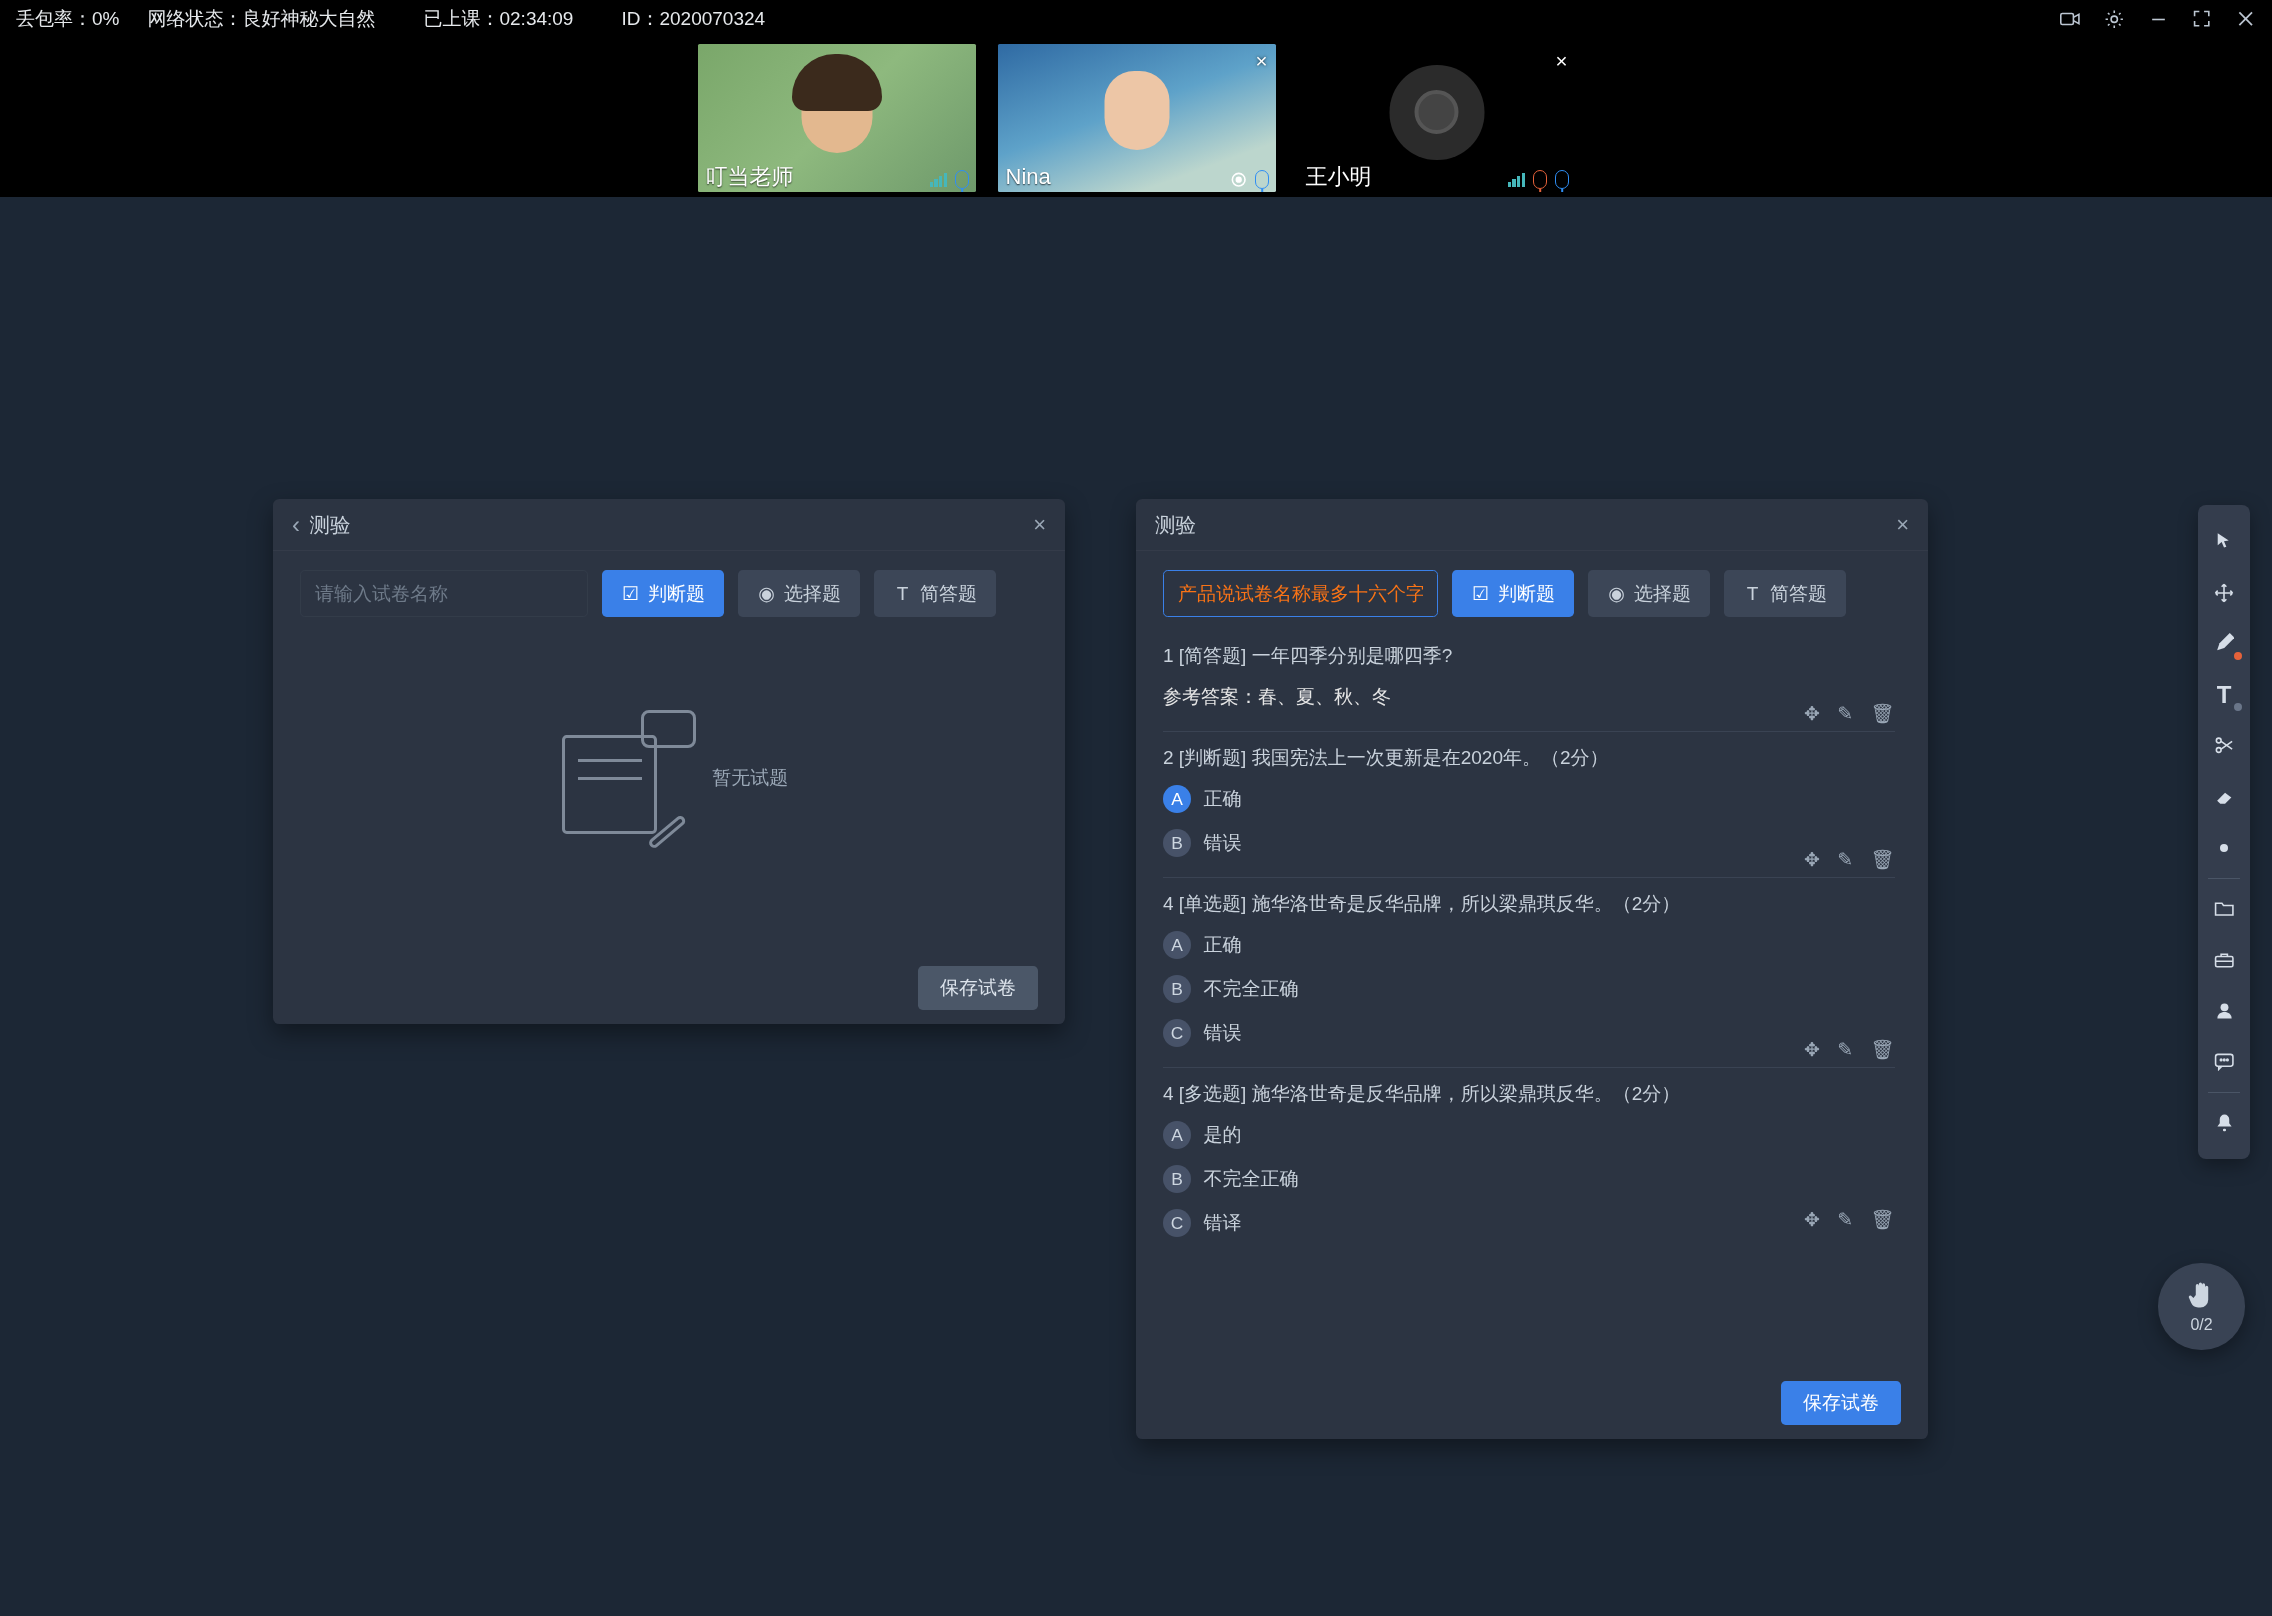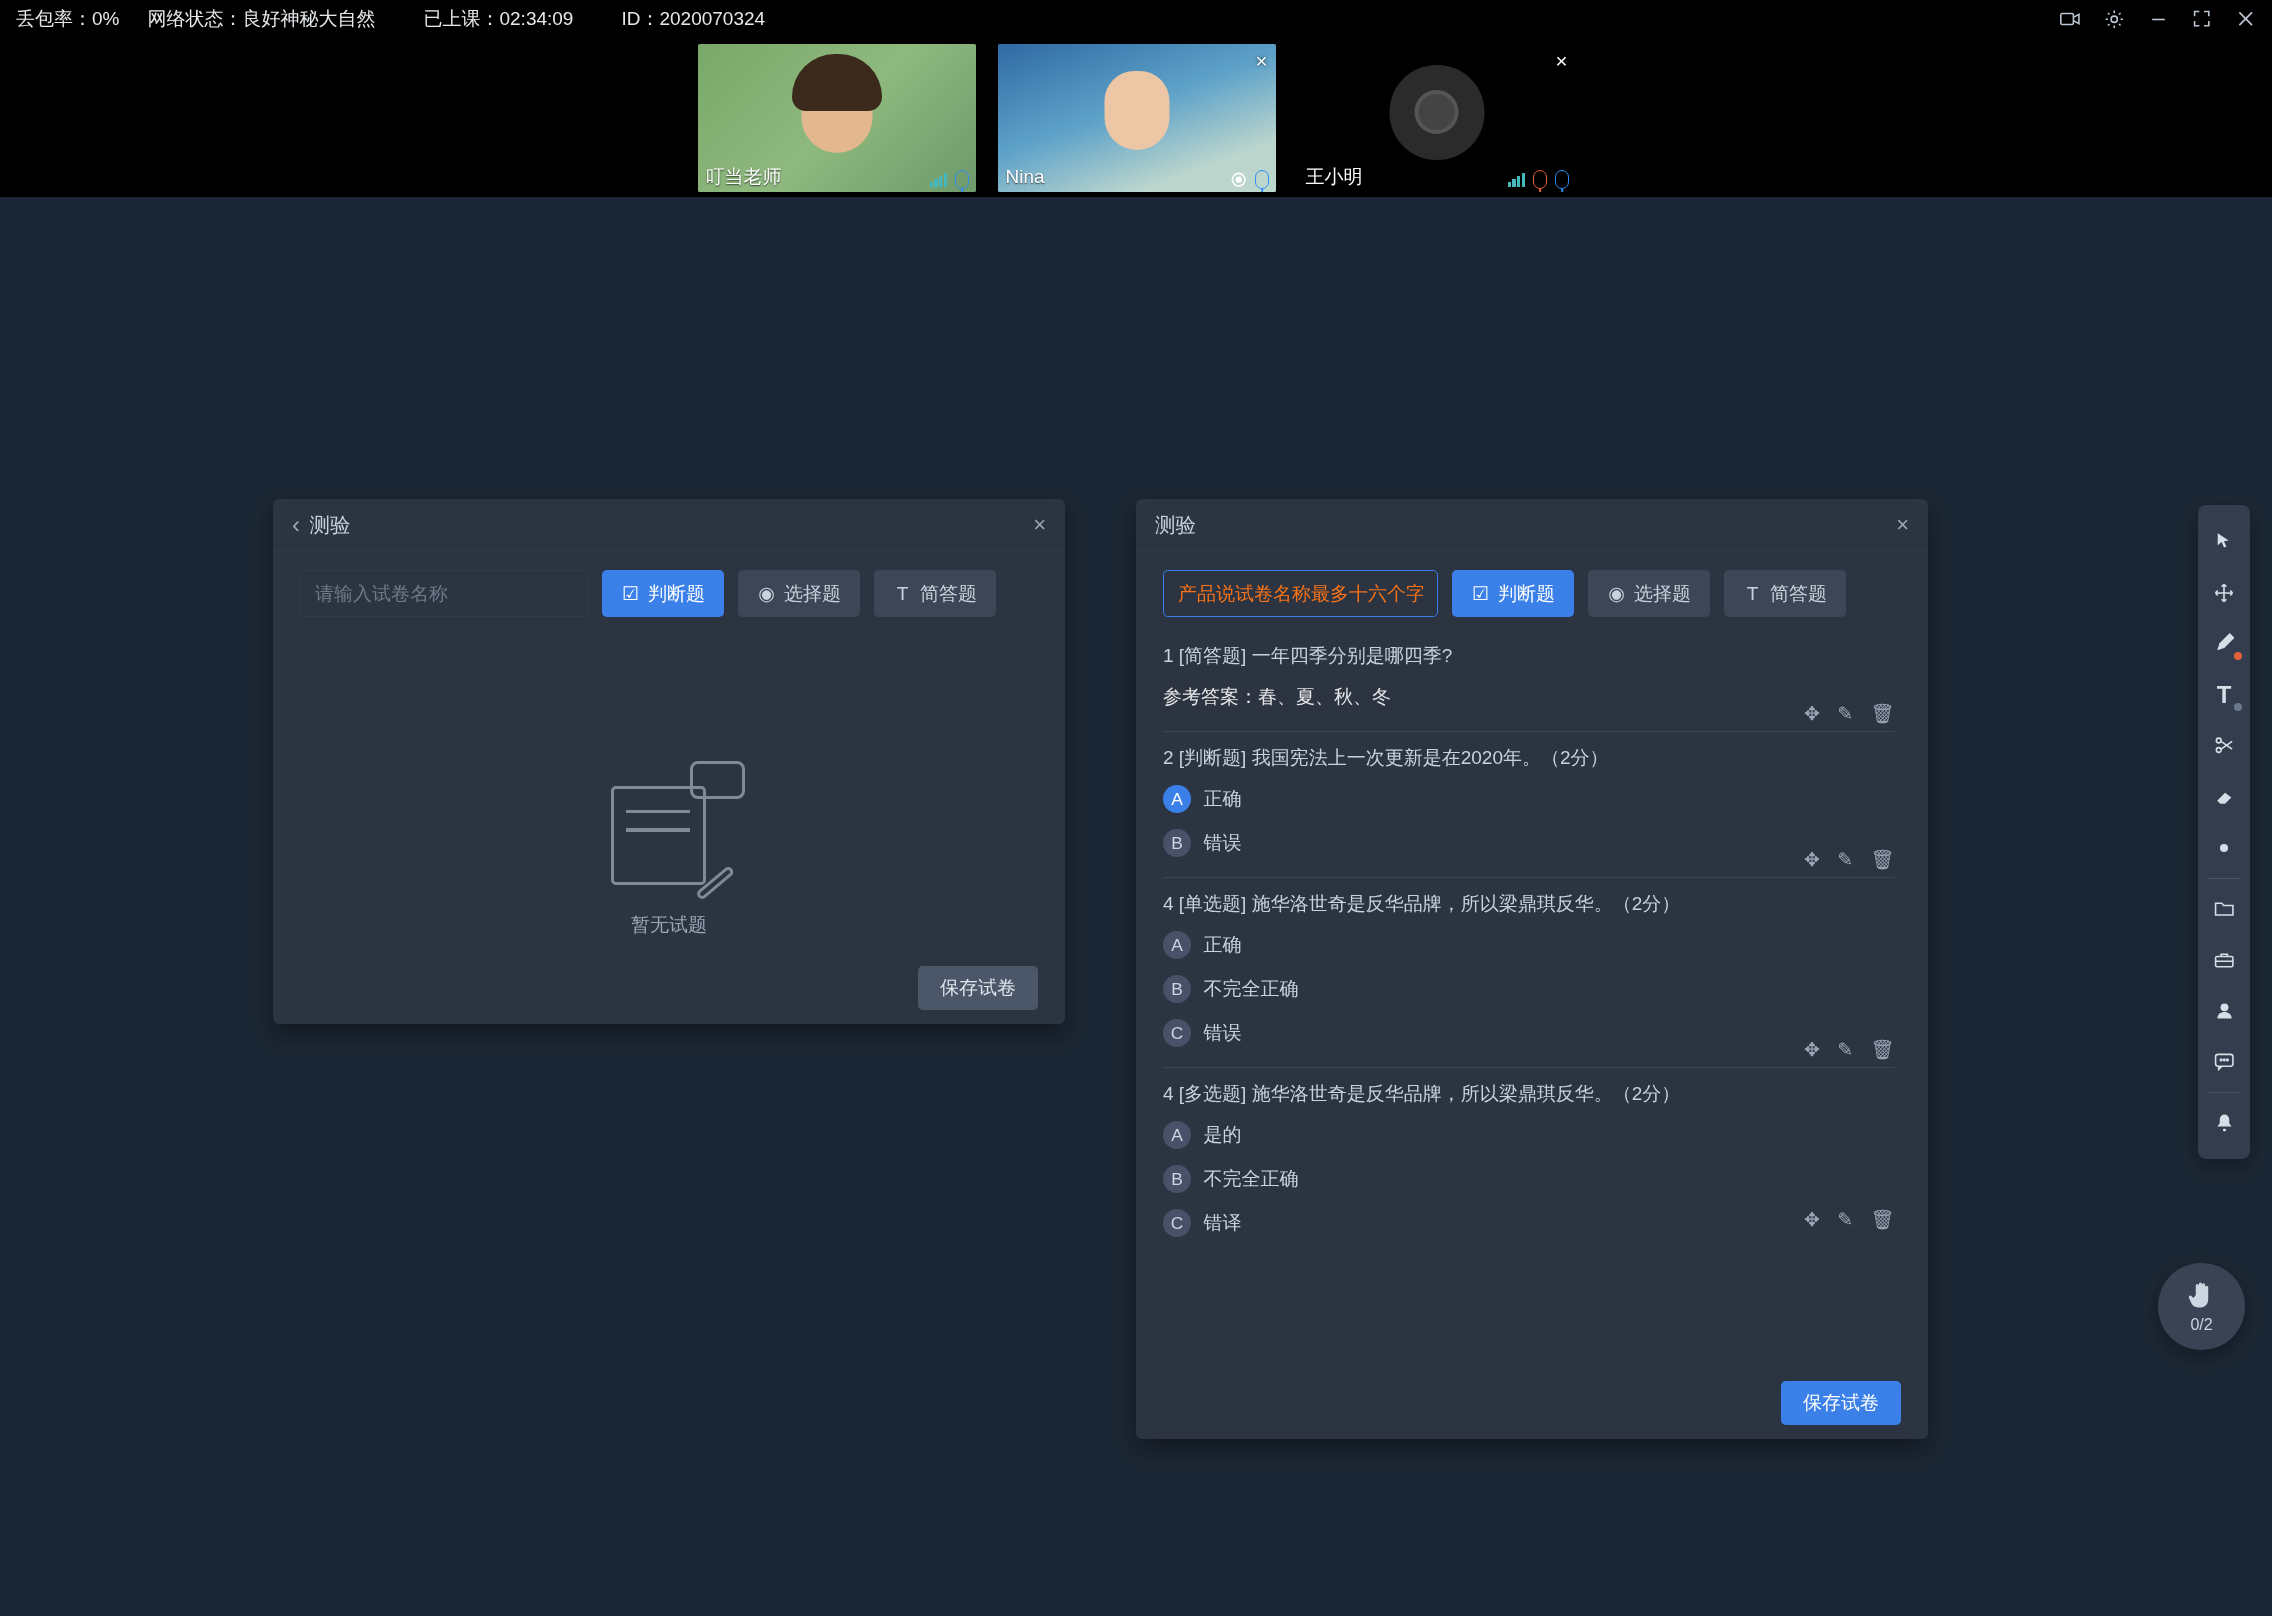--- a/index.html
+++ b/index.html
@@ -8,21 +8,21 @@
 .topbar .left{display:flex;gap:28px}
 .topbar .center{flex:1;display:flex;justify-content:flex-start;gap:48px}
 .topbar .right{display:flex;gap:22px;align-items:center}
 .topbar .right .ico{width:22px;height:22px;cursor:pointer;color:#bcc6d2;display:flex;align-items:center;justify-content:center}
 .videobar{height:159px;width:100%;background:#000;display:flex;justify-content:center;gap:22px;padding-top:6.3px}
 .tile{width:278px;height:148px;position:relative;border-radius:1.6px;overflow:hidden}
 .tile.teacher{background:linear-gradient(135deg,#7aa76a 0%,#8eb97e 50%,#6e996b 100%)}
 .tile.nina{background:linear-gradient(160deg,#2f6aa3 0%,#5ea2c9 45%,#bcd6cd 80%)}
 .tile.dark{background:#000}
 .tile .x{position:absolute;top:4.7px;right:8px;color:#fff;font-size:20.5px;cursor:pointer;text-shadow:0 0 3.2px rgba(0,0,0,.8)}
-.tile .namebar{position:absolute;bottom:0;left:0;right:0;height:30px;display:flex;align-items:center;padding:0 8px;font-size:19px;color:#fff;text-shadow:0 0.8px 1.6px rgba(0,0,0,.7)}
+.tile .namebar{position:absolute;bottom:0;left:0;right:0;height:30px;display:flex;align-items:center;padding:0 8px;font-size:22px;color:#fff;text-shadow:0 0.8px 1.6px rgba(0,0,0,.7)}
 .tile .icons{position:absolute;bottom:3.2px;right:6.3px;display:flex;gap:8px;align-items:center}
 .mic{width:14px;height:19px;border:1.6px solid #2f8ef4;border-radius:8px;position:relative}
 .mic.red{border-color:#e5623a}
 .mic::after{content:"";position:absolute;bottom:-5.5px;left:50%;transform:translateX(-50%);width:1.6px;height:4.7px;background:currentColor}
 .signal{display:flex;gap:1.6px;align-items:flex-end}
 .signal span{width:3.2px;background:#46b7bb;display:block}
 .camoff{width:95px;height:95px;border-radius:47px;background:#2b2b2b;position:absolute;top:20.5px;left:50%;transform:translateX(-50%);display:flex;align-items:center;justify-content:center}
 .camoff .lens{width:44px;height:44px;border-radius:22px;background:#444;border:4.7px solid #555}
 .face{position:absolute;inset:0}
 .face.m::before{content:"";position:absolute;left:50%;top:22px;transform:translateX(-50%);width:71px;height:87px;background:#e3b88f;border-radius:36px 36px 41px 41px}
@@ -37,21 +37,21 @@
 .panel .hdr .back{color:#9aa7b6;margin-right:9.5px;cursor:pointer;font-size:24px}
 .panel .hdr .x{margin-left:auto;color:#9aa7b6;cursor:pointer;font-size:22px}
 .panel .body{flex:1;padding:19px 27px 12.6px;overflow:hidden;display:flex;flex-direction:column;min-height:0}
 .panel .row1{display:flex;gap:14px;align-items:center}
 .titleinput{flex:0 0 288px;height:47px;background:transparent;border:0.8px solid #49536140;border-radius:4.7px;color:#bef264;font-size:19px;padding:0 14px;outline:none}
 .titleinput.filled{border-color:#3a80e8;color:#f97316;flex:0 0 auto;width:auto;min-width:253px}
 .titleinput::placeholder{color:#6e7a89}
 .pill{height:47px;padding:0 19px;display:flex;align-items:center;gap:8px;border-radius:4.7px;background:#3c4657;color:#c9d2dc;font-size:19px;cursor:pointer;border:none}
 .pill.active{background:#3a80e8;color:#fff}
 .pill .ic{width:19px;height:19px;display:inline-flex;align-items:center;justify-content:center}
-.emptystate{flex:1;display:flex;flex-direction:column;align-items:center;justify-content:flex-end;gap:20.5px}
+.emptystate{flex:1;display:flex;flex-direction:row;align-items:center;justify-content:center;gap:20.5px}
 .scrollillo{width:142px;height:126px;position:relative}
 .scrollillo .paper{position:absolute;left:12.6px;top:20.5px;width:95px;height:99px;border:3.2px solid #7f8a99;border-radius:4.7px}
 .scrollillo .paper::before,.scrollillo .paper::after{content:"";position:absolute;left:12.6px;right:12.6px;height:3.2px;background:#7f8a99}
 .scrollillo .paper::before{top:20.5px}.scrollillo .paper::after{top:39px}
 .scrollillo .bubble{position:absolute;right:-4.7px;top:-4.7px;width:55px;height:38px;border:3.2px solid #7f8a99;border-radius:8px}
 .scrollillo .pen{position:absolute;right:3.2px;bottom:4.7px;width:44px;height:9.5px;border:3.2px solid #7f8a99;border-radius:6.3px;transform:rotate(-40deg)}
 .panel .ftr{height:73px;display:flex;align-items:center;justify-content:flex-end;padding:0 27px}
 .btn{height:44px;padding:0 22px;border-radius:4.7px;font-size:19px;border:none;cursor:pointer}
 .btn.secondary{background:#4b5768;color:#dde4ec}
 .btn.primary{background:#3a80e8;color:#fff}

